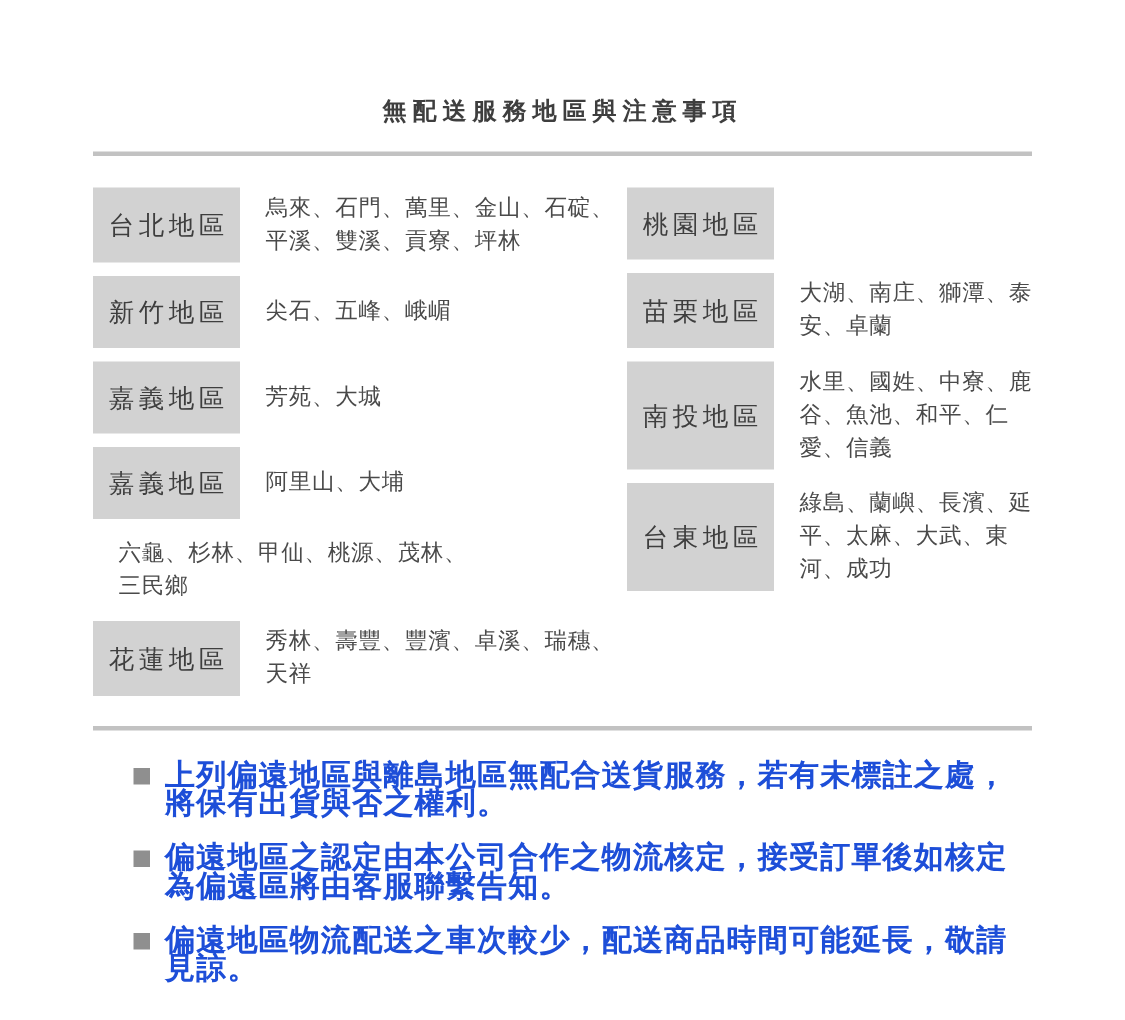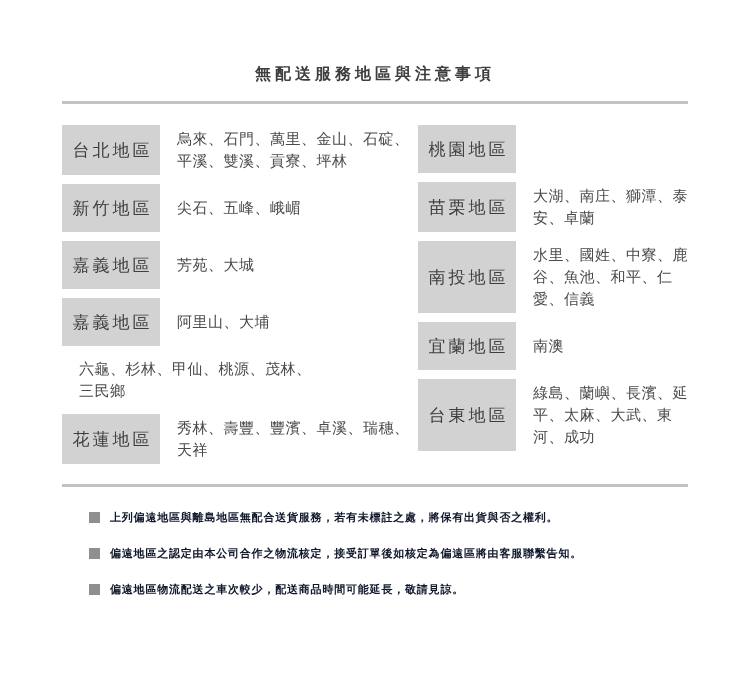--- a/index.html
+++ b/index.html
@@ -69,23 +69,23 @@
   .divider-bottom {
     margin-top: 11px;
   }
   .notes {
     padding: 21px 15px 0;
   }
   .note {
     display: flex;
     align-items: flex-start;
     margin-bottom: 17px;
-    font-size: 11px;
+    font-size: 20px;
     font-weight: bold;
-    color: #0f172a;
+    color: #1d4ed8;
     letter-spacing: 0.8px;
     line-height: 19px;
     padding-left: 12px;
   }
   .bullet {
     width: 11px;
     height: 11px;
     flex: none;
     background: #8f8f8f;
     margin: 4px 10px 0 0;
@@ -140,24 +140,20 @@
     <div class="region-label">苗栗地區</div>
     <div class="region-areas">大湖、南庄、獅潭、泰安、卓蘭</div>
   </div>
 
   <div class="region-row">
     <div class="region-label">南投地區</div>
     <div class="region-areas">水里、國姓、中寮、鹿谷、魚池、和平、仁愛、信義</div>
   </div>
 
 
-  <div class="region-row">
-    <div class="region-label">宜蘭地區</div>
-    <div class="region-areas">南澳</div>
-  </div>
 
   <div class="region-row">
     <div class="region-label">台東地區</div>
     <div class="region-areas">綠島、蘭嶼、長濱、延平、太麻、大武、東河、成功</div>
   </div>
 </div>
   </div>
 
   <div class="divider divider-bottom"></div>
 

